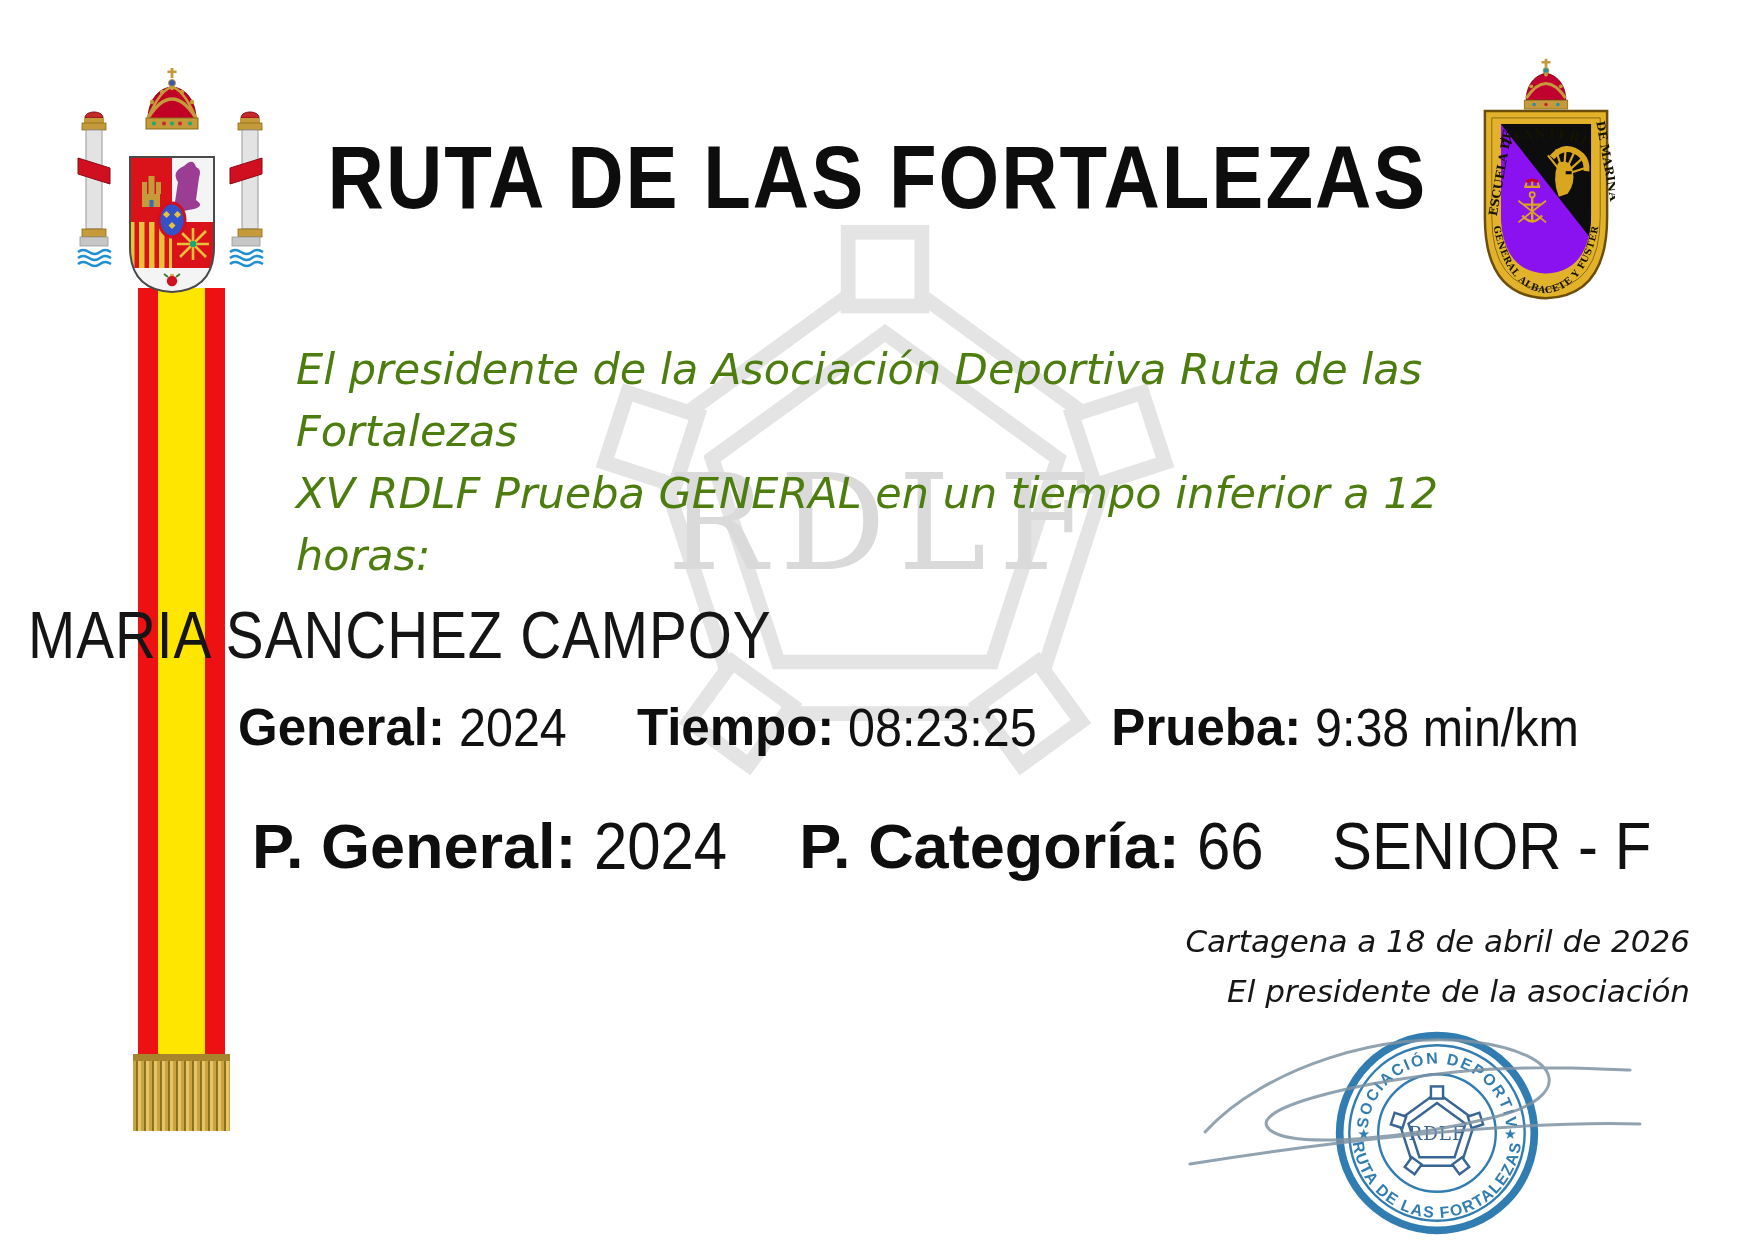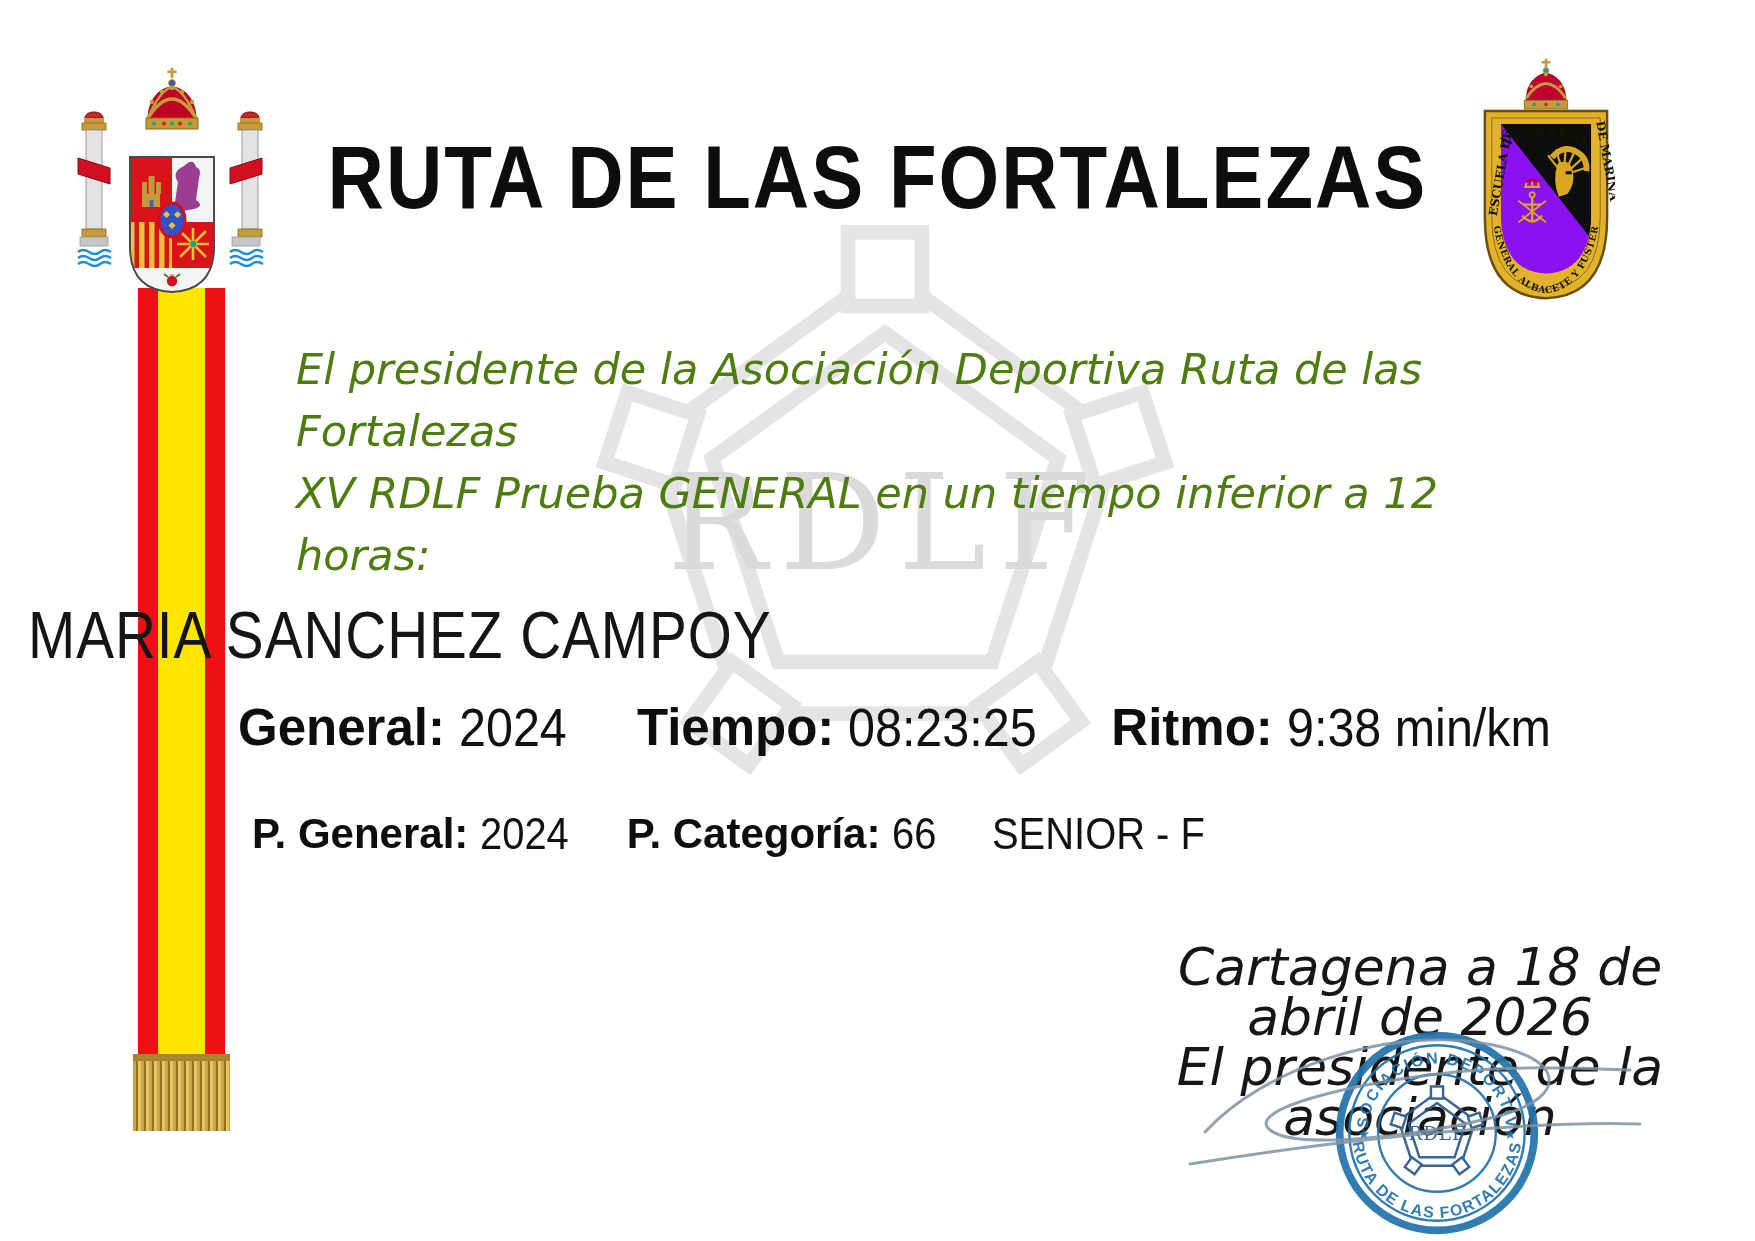--- a/index.html
+++ b/index.html
@@ -19,29 +19,29 @@
   .certify{left:296px;top:338px;width:1210px;z-index:3;font-style:italic;
            font-family:"DejaVu Sans",sans-serif;font-size:43px;line-height:62px;color:#4d7c0f;}
 
   
   .name{left:0;right:0;top:600px;text-align:left;z-index:3;}
   .name span{display:inline-block;font-size:61px;letter-spacing:1px;
              transform:scale(0.93,1.1);transform-origin:center;color:#151515;}
 
   
   .stats1{left:238px;top:698px;z-index:3;font-size:51px;white-space:nowrap;}
-  .stats2{left:252px;top:810px;z-index:3;font-size:42px;white-space:nowrap;text-align:center;}
+  .stats2{left:252px;top:810px;z-index:3;font-size:63px;white-space:nowrap;text-align:center;}
   .lbl{font-weight:700;color:#0e0e0e;}
   .val{display:inline-block;font-weight:400;transform:scale(0.95,1.06);transform-origin:left center;color:#111;}
   .gap{display:inline-block;width:36px;}
   .gap2{display:inline-block;width:30px;}
 
   
-  .datelines{left:1150px;top:942px;width:540px;text-align:center;z-index:3;
-             font-style:italic;font-family:"DejaVu Sans",sans-serif;font-size:52px;line-height:50px;color:#161616;}
+  .datelines{left:1150px;top:916px;width:540px;text-align:right;z-index:3;
+             font-style:italic;font-family:"DejaVu Sans",sans-serif;font-size:31px;line-height:50px;color:#161616;}
 
   
   .coa{left:72px;top:62px;width:200px;height:240px;z-index:2;}
   .banner{left:138px;top:288px;width:87px;height:766px;z-index:1;
           background:linear-gradient(90deg,#ee1114 0 23%,#ffe600 23% 77%,#ee1114 77% 100%);}
   .fringe{left:133px;top:1054px;width:97px;height:70px;z-index:1;
           background:repeating-linear-gradient(90deg,#caa440 0 3px,#8f7120 3px 5px,#e6c468 5px 8px);
           border-top:7px solid #a8842c;}
 
   
@@ -255,21 +255,21 @@
     <span>MARIA SANCHEZ CAMPOY</span>
   </div>
 
   <div class="abs stats1">
     <span class="lbl">General:</span>
     <span class="val">2024</span>
     <span class="gap"></span>
     <span class="lbl">Tiempo:</span>
     <span class="val">08:23:25</span>
     <span class="gap"></span>
-    <span class="lbl">Ritmo:</span>
+    <span class="lbl">Prueba:</span>
     <span class="val">9:38 min/km</span>
   </div>
 
   <div class="abs stats2">
     <span class="lbl">P. General:</span>
     <span class="val">2024</span>
     <span class="gap2"></span>
     <span class="lbl">P. Categoría:</span>
     <span class="val">66</span>
     <span class="gap2"></span>

